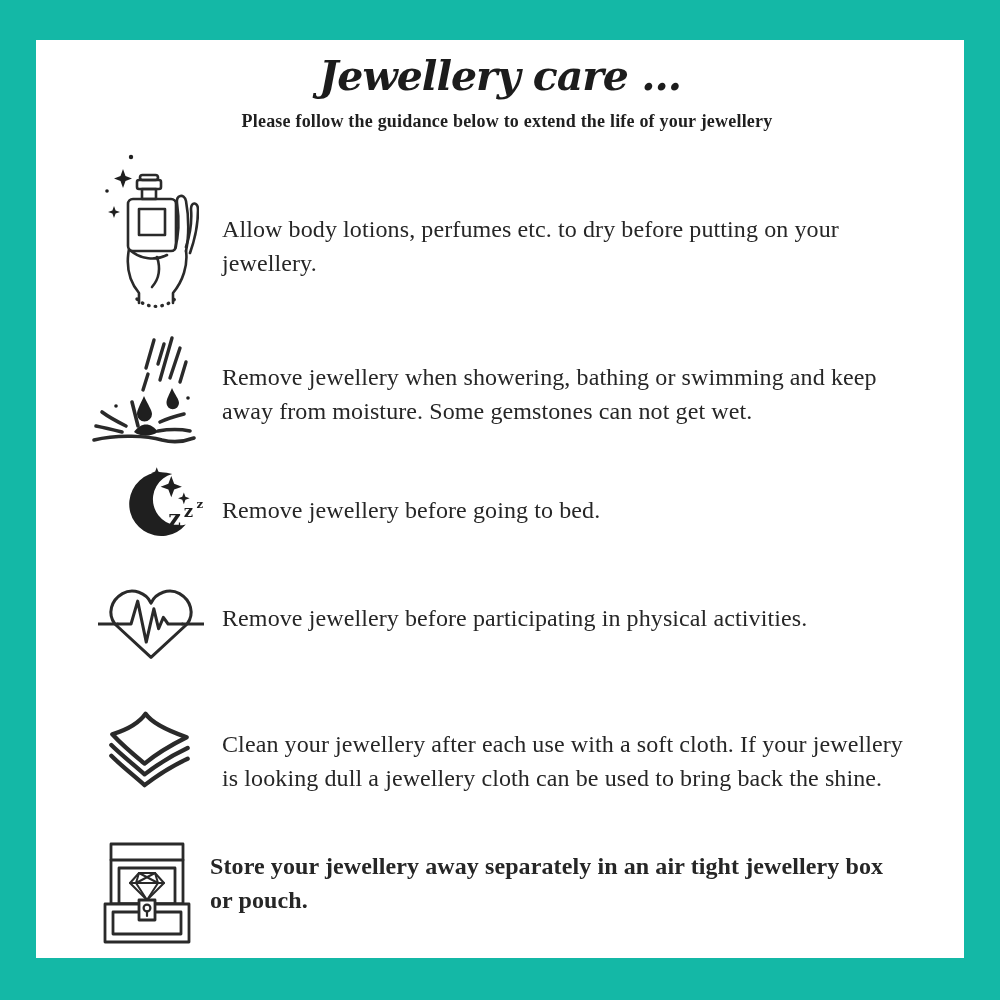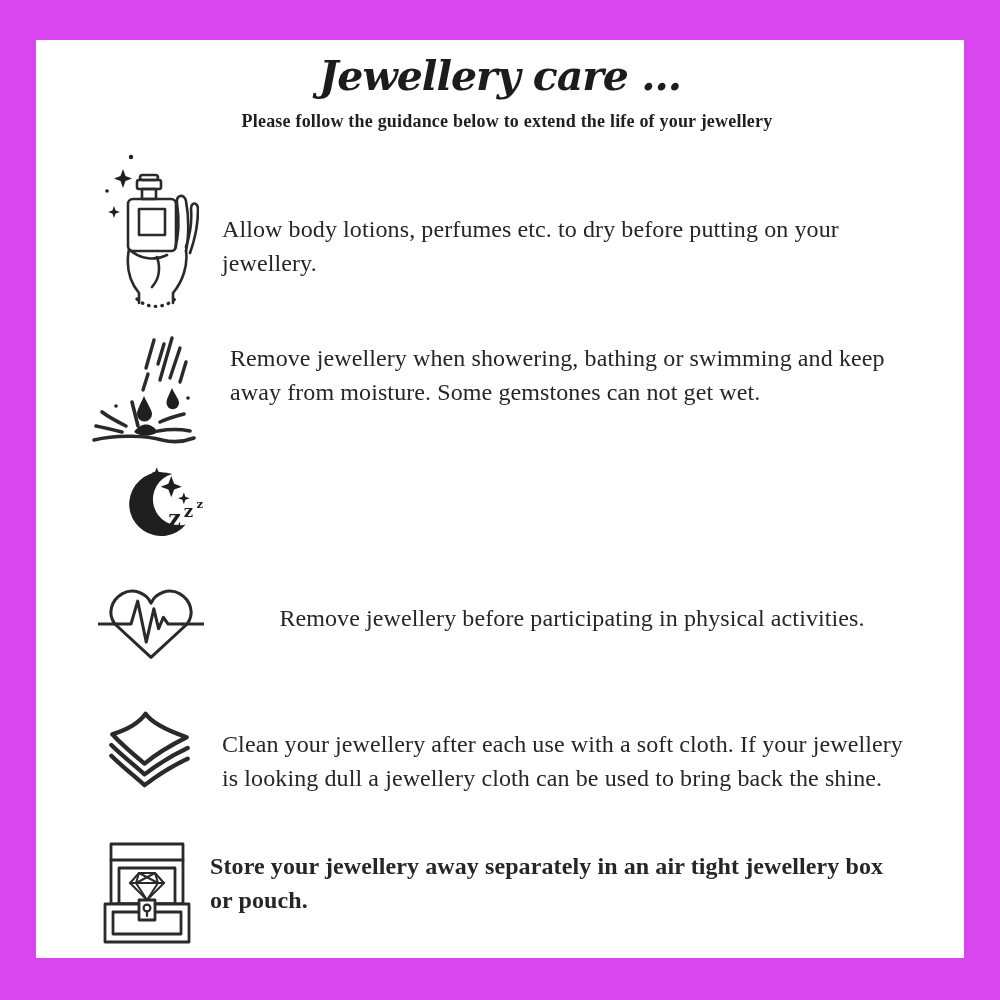--- a/index.html
+++ b/index.html
@@ -1,19 +1,19 @@
 <!DOCTYPE html>
 <html><head>
 <meta charset="utf-8">
 <style>
   html,body{margin:0;padding:0;}
   .page{
     position:relative;
     width:1000px;height:1000px;
-    background:#d946ef;
+    background:#14b8a6;
     overflow:hidden;
     font-family:"Liberation Serif", serif;
   }
   .card{
     position:absolute;
     left:36px;top:40px;width:928px;height:918px;
     background:#ffffff;
   }
   .title{
     position:absolute;
@@ -40,23 +40,23 @@
   .txt{
     position:absolute;
     margin:0;
     font-size:24px;
     line-height:34px;
     color:#262626;
     letter-spacing:.1px;
   }
   .icon{position:absolute;display:block;}
   .t1{left:222px;top:212px;width:645px;}
-  .t2{left:222px;top:341px;width:668px;margin-left:8px;}
+  .t2{left:222px;top:360px;width:668px;}
   .t3{left:222px;top:493px;width:700px;}
-  .t4{left:222px;top:601px;width:700px;text-align:center;}
+  .t4{left:222px;top:601px;width:700px;}
   .t5{left:222px;top:727px;width:690px;}
   .t6{left:210px;top:849px;width:676px;font-weight:bold;}
   .i1{left:95px;top:147px;}
   .i2{left:88px;top:334px;}
   .i3{left:118px;top:464px;}
   .i4{left:98px;top:585px;}
   .i5{left:92px;top:702px;}
   .i6{left:97px;top:840px;}
   svg .ln{fill:none;stroke:#2a2a2a;stroke-width:2.6;stroke-linecap:round;stroke-linejoin:round;}
   svg .fl{fill:#1f1f1f;stroke:none;}
@@ -124,20 +124,21 @@
     <svg width="92" height="88" viewBox="0 0 95 90">
       <path class="fl" d="M56 10 A33 33 0 1 0 70 62 A26 26 0 1 1 56 10 Z"></path>
       <path class="fl" d="M40 3 L41.6 7.4 L46 9 L41.6 10.6 L40 15 L38.4 10.6 L34 9 L38.4 7.4 Z"></path>
       <path class="fl" d="M55 12 L58 20 L66 23 L58 26 L55 34 L52 26 L44 23 L52 20 Z"></path>
       <path class="fl" d="M68 29 L69.6 33.4 L74 35 L69.6 36.6 L68 41 L66.4 36.6 L62 35 L66.4 33.4 Z"></path>
       <text class="zz" x="52" y="64" font-size="23">z</text>
       <text class="zz" x="68" y="54" font-size="17">z</text>
       <text class="zz" x="81" y="45" font-size="12">z</text>
     </svg>
   </span>
+  <p class="txt t3">Remove jewellery before going to bed.</p>
 
   <span class="icon i4">
     <svg width="106" height="78" viewBox="0 0 110 82">
       <g class="ln" style="stroke-width:3.2">
         <path d="M55 19 C50 8 36 3 25 9 C13 16 9 30 17 41 L55 76 L93 41 C101 30 97 16 85 9 C74 3 60 8 55 19"></path>
         <path d="M0 41 L20 41"></path>
         <path d="M88 41 L110 41"></path>
         <path d="M20 41 L34 41 L41 17 L50 60 L58 25 L63 46 L68 34 L73 41 L88 41"></path>
       </g>
     </svg>

